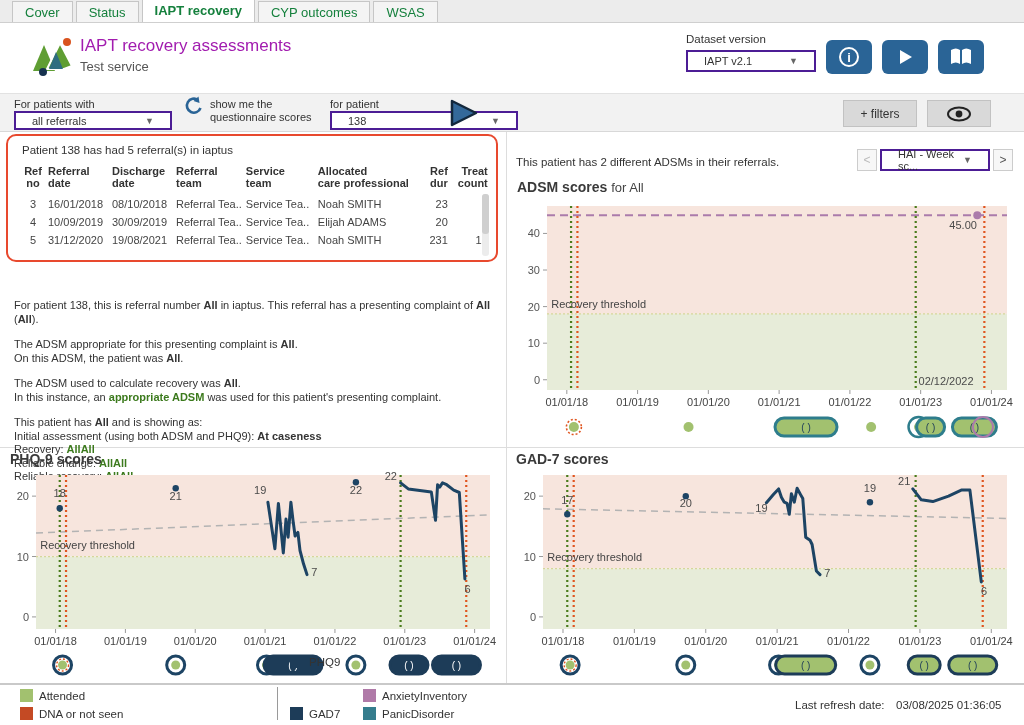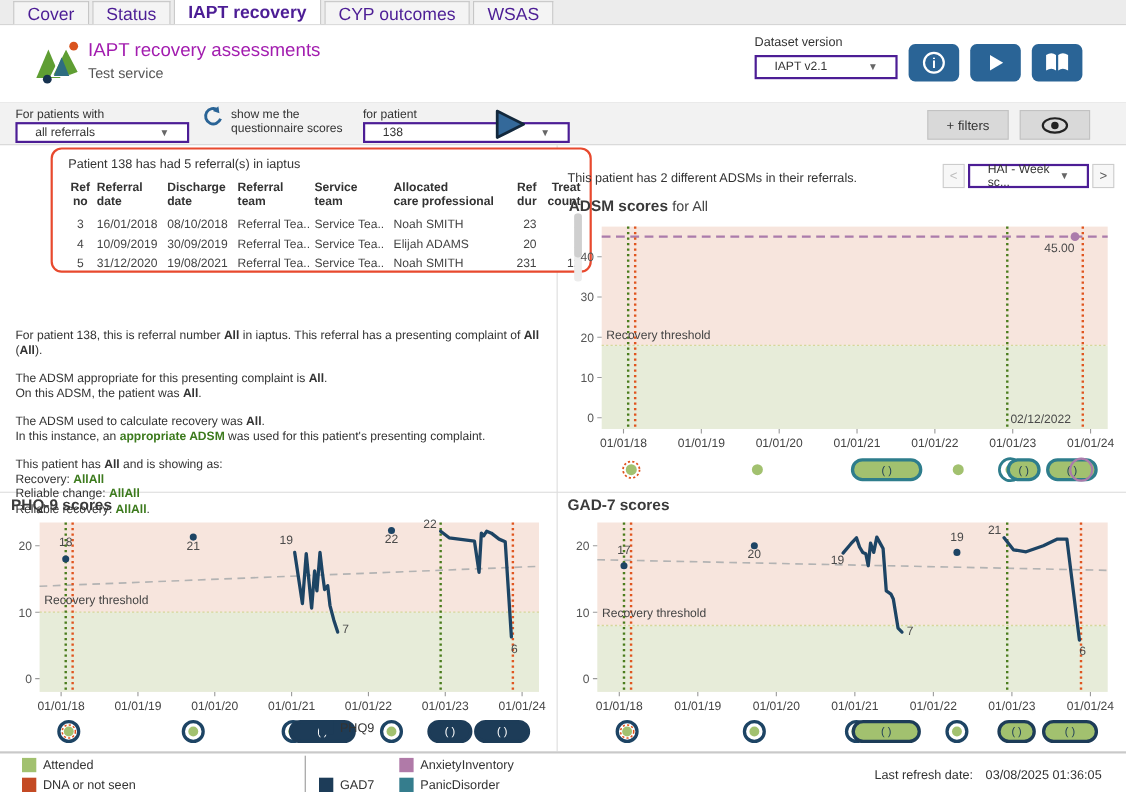--- a/index.html
+++ b/index.html
@@ -2,21 +2,21 @@
 <html><head>
 <meta charset="utf-8">
 <style>
   * { margin:0; padding:0; box-sizing:border-box; }
   body { font-family:"Liberation Sans", sans-serif; background:#fff; }
   #root { position:relative; width:1024px; height:725px; background:#fff; overflow:hidden; color:#333; }
 
   
   .tabbar { position:absolute; left:0; top:0; width:1024px; height:23px; background:#ececec;
             border-bottom:1px solid #cfcfcf; display:flex; align-items:flex-end; padding-left:12px; }
-  .tab { font-size:16px; color:#4c1d95; background:#f4f4f4; border:1px solid #c6c6c6; border-bottom:none;
+  .tab { font-size:13px; color:#15803d; background:#f4f4f4; border:1px solid #c6c6c6; border-bottom:none;
          padding:3px 12px 4px; margin-right:3px; height:21px; white-space:nowrap; cursor:default; }
   .tab.active { background:#fff; font-weight:bold; height:23px; }
 
   
   .header { position:absolute; left:0; top:23px; width:1024px; height:71px; background:#fff; border-bottom:1px solid #e2e2e2; }
   .logo { position:absolute; left:30px; top:12px; }
   .title { position:absolute; left:80px; top:13px; font-size:17px; color:#a21caf; }
   .subtitle { position:absolute; left:80px; top:36px; font-size:13px; color:#555; }
   .dv-label { position:absolute; left:686px; top:10px; font-size:11.5px; color:#333; }
   .selbox { background:#fff; border:2px solid #4c1d95; font-size:11px; color:#333; display:flex;
@@ -32,21 +32,21 @@
   .fselect { position:absolute; height:19px; }
   .showme { position:absolute; left:210px; top:4px; width:118px; font-size:11px; line-height:13px; color:#333; }
   .bigplay { position:absolute; left:448px; top:4px; cursor:pointer; }
   .greybtn { position:absolute; top:6px; height:27px; background:#d9d9d9; border:1px solid #c2c2c2;
              font-size:12px; color:#333; display:flex; align-items:center; justify-content:center; cursor:pointer; }
 
   
   .vdivider { position:absolute; left:506px; top:132px; width:1px; height:551px; background:#ddd; }
   .hdivider { position:absolute; left:0; top:447px; width:1024px; height:1px; background:#ddd; }
 
-  .redpanel { position:absolute; left:6px; top:134px; width:492px; height:114px; border:2px solid #e8492e; border-radius:10px; background:#fff;margin-left:40px; }
+  .redpanel { position:absolute; left:6px; top:134px; width:492px; height:128px; border:2px solid #e8492e; border-radius:10px; background:#fff; }
   .rp-title { position:absolute; left:14px; top:8px; font-size:11.5px; color:#333; }
   .rtable { position:absolute; left:12px; top:27px; border-collapse:collapse; table-layout:fixed; }
   .rtable th { font-size:11px; line-height:12px; color:#333; text-align:left; font-weight:bold; vertical-align:top;
                padding:2px 2px 6px 2px; white-space:pre-line; }
   .rtable td { font-size:11px; color:#444; padding:3px 2px; white-space:nowrap; overflow:hidden; }
   .rtable .c0 { text-align:center; } .rtable .c6, .rtable .c7 { text-align:right; padding-right:8px; }
   .rp-scroll { position:absolute; right:7px; top:58px; width:7px; height:62px; background:#ececec; border-radius:3px; }
   .rp-thumb { position:absolute; right:7px; top:58px; width:7px; height:40px; background:#cfcfcf; border-radius:3px; }
 
   .narrative { position:absolute; left:14px; top:299px; width:484px; font-size:11px; line-height:13.5px; color:#333; }
@@ -217,20 +217,21 @@
       <div class="blk">
         <div><span>The ADSM appropriate for this presenting complaint is </span><b>All</b><span>.</span></div>
         <div><span>On this ADSM, the patient was </span><b>All</b><span>.</span></div>
       </div>
       <div class="blk">
         <div><span>The ADSM used to calculate recovery was </span><b>All</b><span>.</span></div>
         <div><span>In this instance, an </span><span class="grn">appropriate ADSM</span><span> was used for this patient's presenting complaint.</span></div>
       </div>
       <div class="blk">
         <div><span>This patient has </span><b>All</b><span> and is showing as:</span></div>
+        <div><span>Initial assessment (using both ADSM and PHQ9): </span><b>At caseness</b></div>
         <div><span>Recovery: </span><span class="grn">AllAll</span></div>
         <div><span>Reliable change: </span><span class="grn">AllAll</span></div>
         <div><span>Reliable recovery: </span><span class="grn">AllAll</span><span>.</span></div>
       </div>
     </div>
 
   <div class="note">This patient has 2 different ADSMs in their referrals.</div>
   <div class="navbtn navbtn-prev" style="left:857px;color:#bbb">&lt;</div>
   <div class="selbox adsm-select">
     <span>HAI - Week sc...</span>

